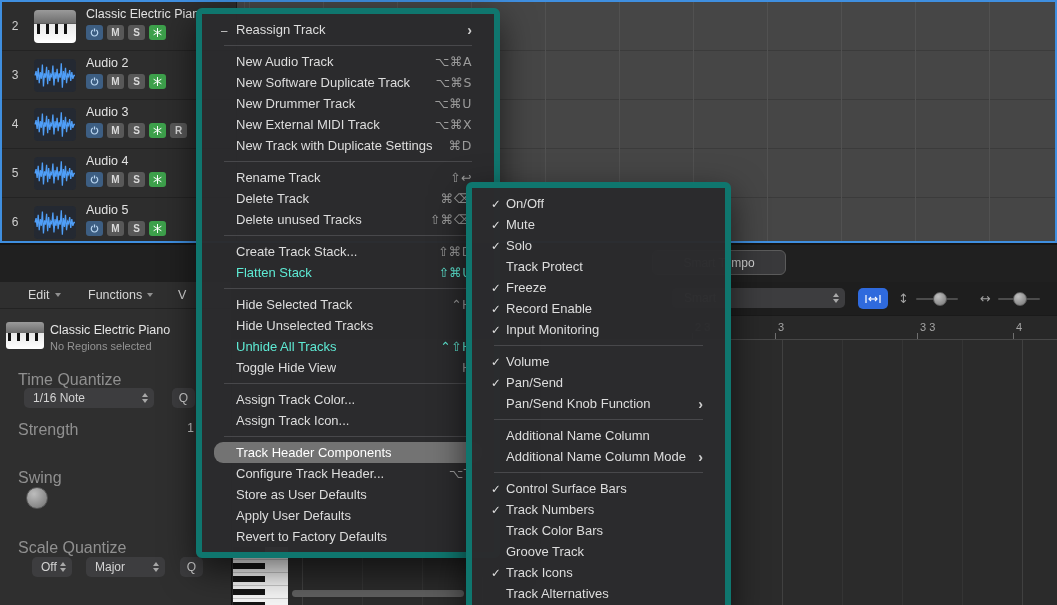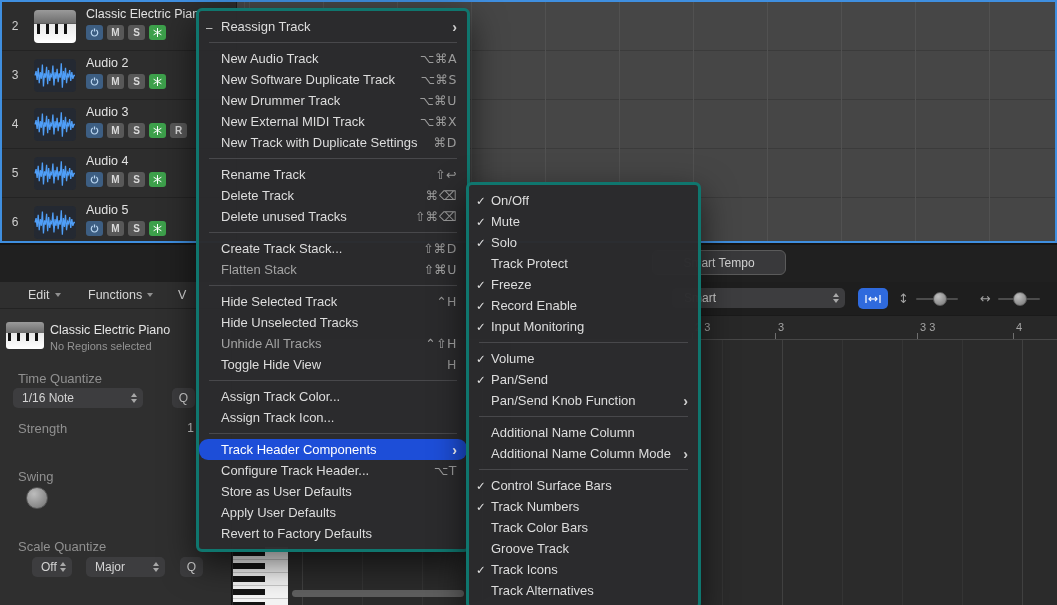--- a/index.html
+++ b/index.html
@@ -27,35 +27,35 @@
     background:repeating-linear-gradient(90deg,#101010 0 3px,transparent 3px 9px);}
   .tname{position:absolute;left:84px;top:5px;font-size:12.5px;color:#e2e2e2;width:112px;
     white-space:nowrap;overflow:hidden;}
   .tbtns{position:absolute;left:84px;top:23px;display:flex;gap:4px;}
   .tb{width:17px;height:15px;border-radius:3px;font-size:10px;font-weight:700;
     display:flex;align-items:center;justify-content:center;background:#585858;color:#d9d9d9;}
   .tb.pwr{background:#3d5e82;}
   .tb.frz{background:#3da04b;}
 
   
-  .menu{position:absolute;background:rgba(43,43,45,0.98);border:3px solid #0f766e;
-    border-radius:6px;box-shadow:0 12px 34px rgba(0,0,0,.6);padding:5px 0;z-index:50;box-sizing:content-box;}
+  .menu{position:absolute;background:rgba(43,43,45,0.98);border:6px solid #0f766e;
+    border-radius:6px;box-shadow:0 12px 34px rgba(0,0,0,.6);padding:5px 12px;z-index:50;box-sizing:content-box;}
   #mainmenu{left:196px;top:8px;width:268px;}
   #submenu{left:466px;top:182px;width:229px;z-index:51;}
   .mi{display:flex;align-items:center;height:21px;padding:0 10px 0 7px;font-size:13px;color:#dddddd;}
   .chk{width:15px;flex:none;font-size:11.5px;color:#e0e0e0;}
   .chk.on::before{content:"✓";}
   .mi.dash .chk::before{content:"–";}
   .ml{white-space:nowrap;overflow:hidden;}
   .ms{margin-left:auto;color:#9b9b9b;font-size:12.5px;font-family:"DejaVu Sans",sans-serif;letter-spacing:.5px;}
   .arr{margin-left:auto;color:#cfcfcf;font-weight:700;font-size:14px;line-height:1;}
   .arr::before{content:"›";}
-  .mi.hl{background:#1d4ed8;color:#ffffff;border-radius:9px;}
+  .mi.hl{background:#737373;color:#ffffff;border-radius:9px;}
   .mi.hl .arr{color:#ffffff;}
-  .mi.dis .ml,.mi.dis .ms{color:#a3a3a3;}
+  .mi.dis .ml,.mi.dis .ms{color:#5eead4;}
   .msep{height:1px;background:#48484b;margin:5px 10px;}
 
   
   .bottom{position:absolute;left:0;top:245px;width:1057px;height:360px;background:#1e1e1e;}
   .tempo-strip{position:absolute;left:0;top:0;width:100%;height:37px;background:#202020;}
   .st-tab{position:absolute;left:652px;top:5px;width:134px;height:25px;background:#39393b;
     border:1px solid #5b5b5b;border-radius:6px;display:flex;align-items:center;justify-content:center;
     font-size:12px;color:#d2d2d2;box-sizing:border-box;}
   .st-popup{position:absolute;left:672px;top:43px;width:173px;height:20px;background:#3d3d3f;
     border-radius:5px;color:#d6d6d6;font-size:12px;display:flex;align-items:center;
@@ -89,21 +89,21 @@
   
   .inspector{position:absolute;left:0;top:37px;width:232px;height:323px;background:#2f2f2f;
     border-right:1px solid #161616;box-sizing:border-box;}
   .imenu{position:absolute;top:6px;font-size:12.5px;color:#d6d6d6;display:flex;align-items:center;gap:5px;}
   .mchev{display:inline-block;width:0;height:0;border-left:3px solid transparent;
     border-right:3px solid transparent;border-top:4px solid #909090;}
   .imbar{position:absolute;left:0;top:0;width:100%;height:26px;border-bottom:1px solid #232323;}
   .region-icon{position:absolute;left:6px;top:40px;width:38px;height:27px;border-radius:3px;overflow:hidden;}
   .region-title{position:absolute;left:50px;top:41px;font-size:12.5px;color:#e5e5e5;}
   .region-sub{position:absolute;left:50px;top:58px;font-size:11px;color:#949494;}
-  .lab{position:absolute;font-size:13px;color:#909090;}
+  .lab{position:absolute;font-size:16px;color:#909090;}
   .popup{position:absolute;height:20px;background:#3d3d3f;border-radius:5px;color:#d4d4d4;
     font-size:12px;display:flex;align-items:center;padding:0 16px 0 9px;box-sizing:border-box;}
   .qbtn{position:absolute;width:23px;height:20px;border-radius:5px;background:#3d3d3f;color:#cfcfcf;
     font-size:12px;display:flex;align-items:center;justify-content:center;}
   .val{position:absolute;font-size:12px;color:#d0d0d0;text-align:right;}
   .knob{position:absolute;width:22px;height:22px;border-radius:50%;
     background:radial-gradient(circle at 35% 30%,#bdbdbd,#8f8f8f 60%,#6f6f6f);border:1px solid #555;box-sizing:border-box;}
 </style>
 </head>
 <body>
@@ -320,21 +320,21 @@
         <span class="imenu" style="left:178px">
             <span>V</span>
           </span>
       </div>
 
       <div class="region-icon piano-ic"></div>
       <div class="region-title">Classic Electric Piano</div>
       <div class="region-sub">No Regions selected</div>
 
       <span class="lab" style="left:18px;top:89px">Time Quantize</span>
-      <div class="popup" style="left:13px;top:106px;width:130px">
+      <div class="popup" style="left:24px;top:106px;width:130px">
         <span>1/16 Note</span>
         <span class="stepper">
             <i class="up"></i>
             <i class="dn"></i>
           </span>
       </div>
       <div class="qbtn" style="left:172px;top:106px">Q</div>
 
       <span class="lab" style="left:18px;top:139px">Strength</span>
       <span class="val" style="left:158px;top:139px;width:36px">1</span>

